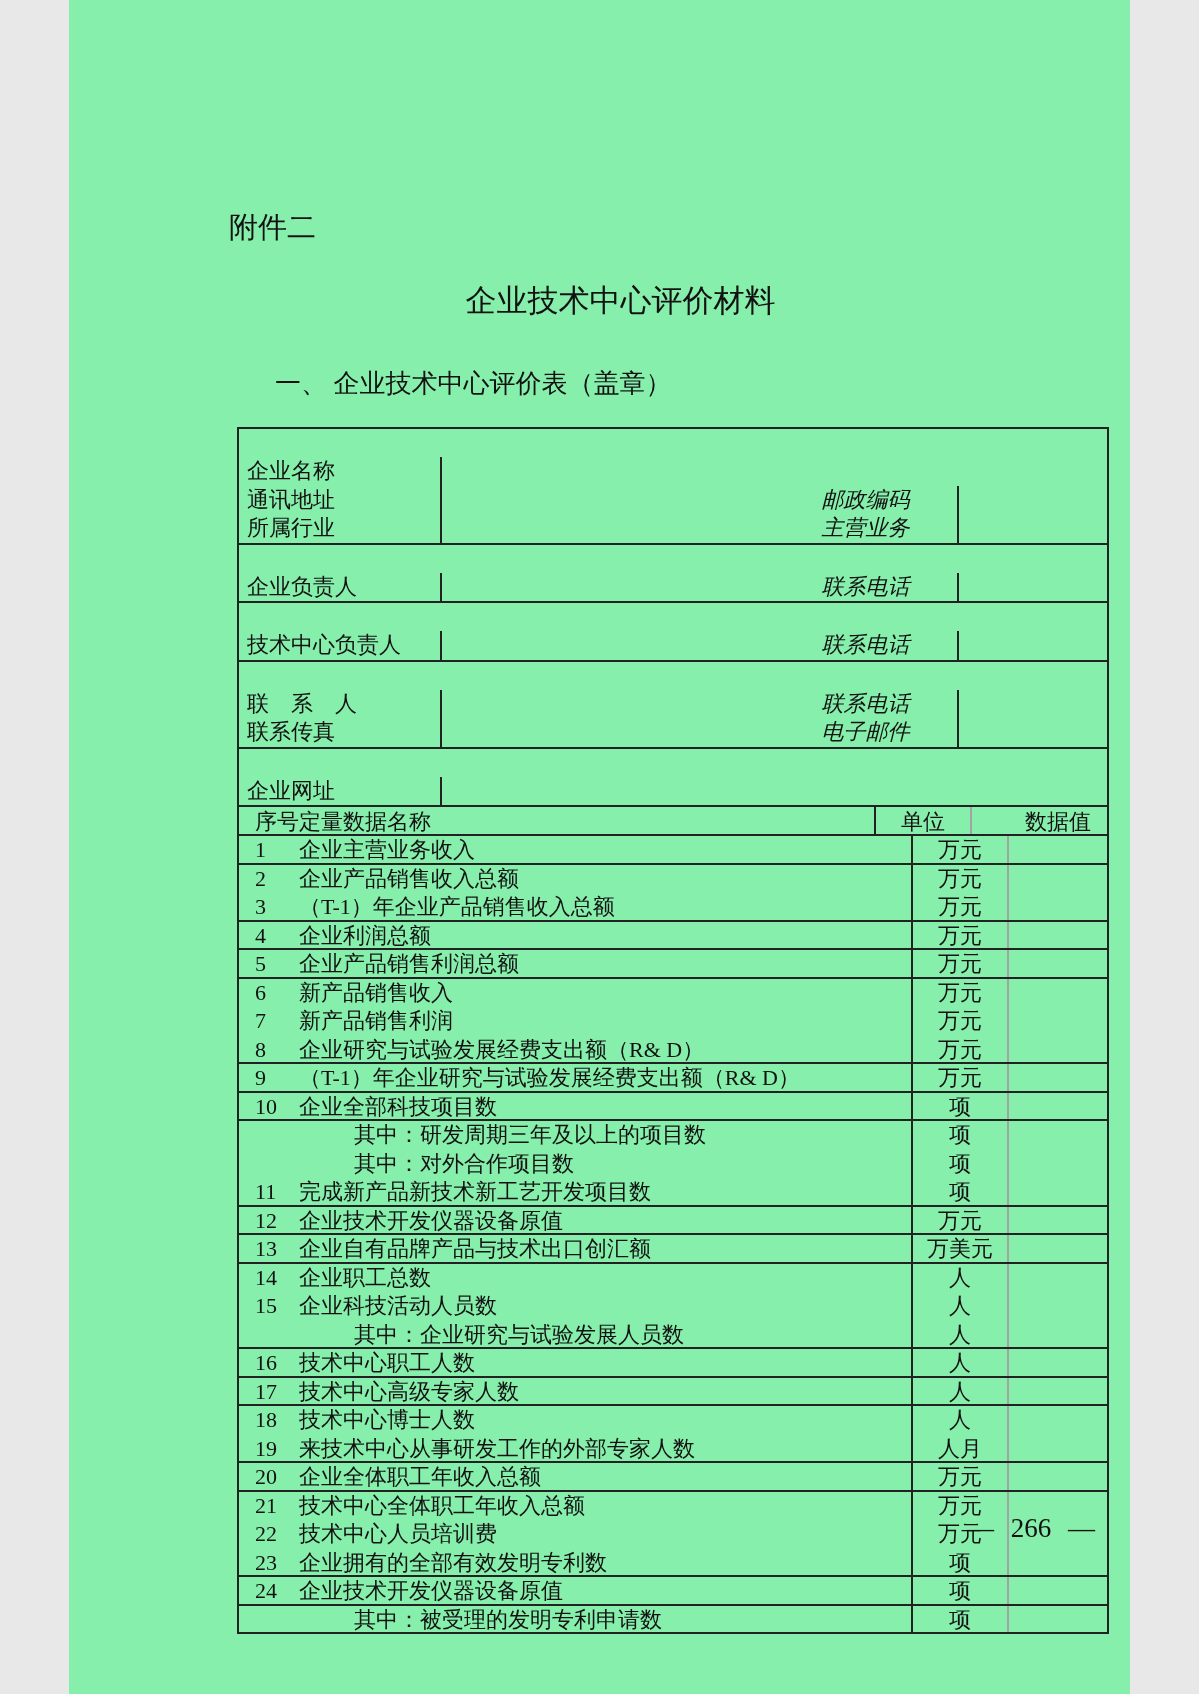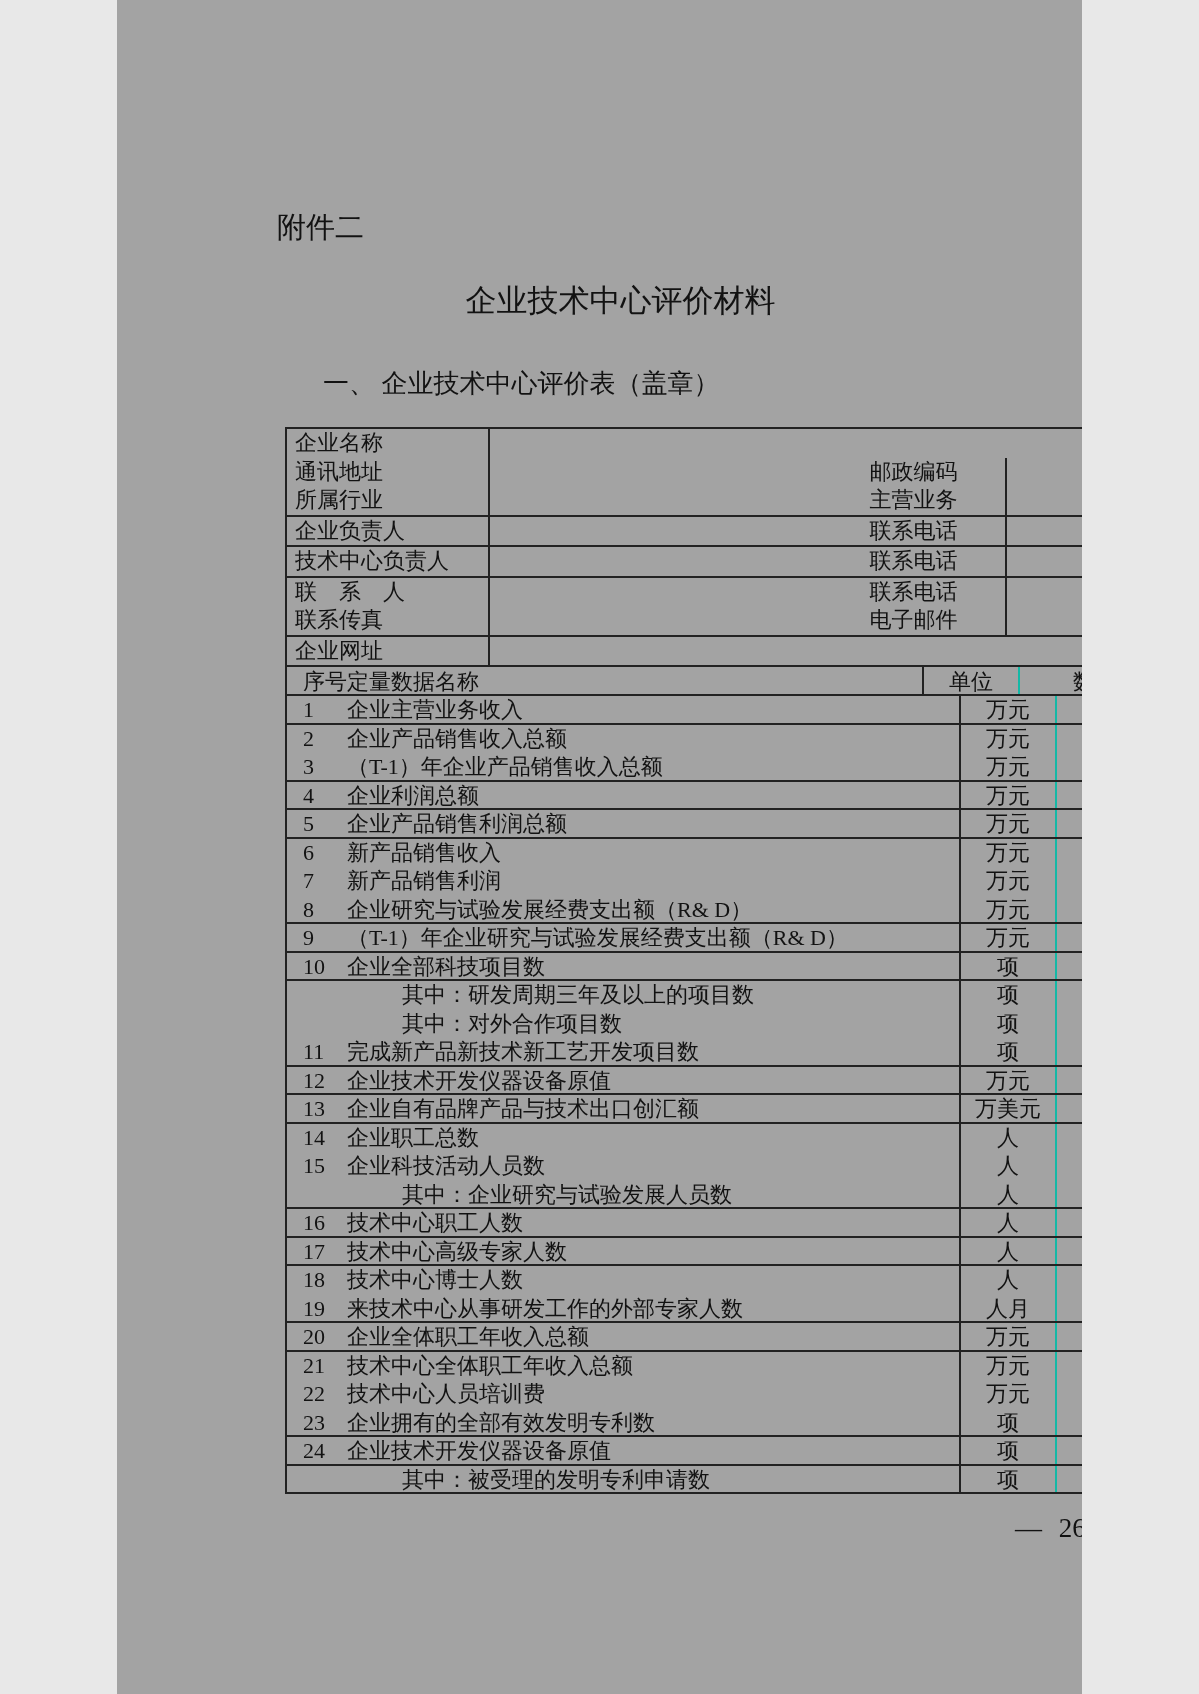--- a/index.html
+++ b/index.html
@@ -1,20 +1,20 @@
 <!DOCTYPE html>
 <html><head>
 <meta charset="utf-8">
 <style>
   html,body{margin:0;padding:0;background:#e8e8e8;}
   .page{
     position:relative;
-    width:965px;height:1694px;
+    width:1061px;height:1694px;
     margin:0 auto;
-    background:#a3a3a3;
+    background:#86efac;
     font-family:"Liberation Serif","DejaVu Serif",serif;
     color:#121212;
     overflow:hidden;
   }
   *{box-sizing:border-box;}
 
   .attachment{
     position:absolute;left:160px;top:210px;
     font-size:29px;line-height:34px;white-space:pre;
   }
@@ -29,38 +29,38 @@
   }
 
   
   .sheet{
     position:absolute;left:168px;top:427px;width:872px;
     border:2px solid #222;border-bottom:none;
     font-size:22px;
   }
 
   
-  .iblock{display:flex;border-bottom:2px solid #222;}
+  .iblock{display:flex;border-bottom:2px solid #222;margin-top:28px;}
   .ic1{width:203px;border-right:2px solid #222;padding-left:8px;}
   .ic2{width:332px;}
-  .icr{flex:1;display:flex;flex-direction:column;}
+  .icr{flex:1;display:flex;flex-direction:column;font-style:italic;}
   .il{height:28.5px;line-height:28.5px;white-space:pre;overflow:hidden;}
   .irrow{display:flex;height:28.5px;line-height:28.5px;}
   .irlabel{width:183px;text-align:center;white-space:pre;}
   .irval{flex:1;border-left:2px solid #222;}
   .irval.nob{border-left:none;}
 
   
   .dhead{display:flex;height:29px;line-height:29px;border-bottom:2px solid #222;}
   .drow{display:flex;height:28.5px;line-height:28.5px;}
   .drow.end{border-bottom:2px solid #222;}
   .no{width:60px;padding-left:16px;white-space:pre;}
   .nm{flex:1;white-space:pre;overflow:hidden;}
   .nm.ind{padding-left:55px;}
-  .unit{width:98px;border-left:2px solid #222;border-right:2px solid #14b8a6;text-align:center;white-space:pre;}
+  .unit{width:98px;border-left:2px solid #222;border-right:2px solid #a3a3a3;text-align:center;white-space:pre;}
   .val{width:98px;}
   .val.ctr{text-align:center;margin-left:37px;}
 
   .side-pageno{
     position:absolute;left:898px;top:1512px;
     font-size:27px;line-height:32px;word-spacing:10px;white-space:pre;
   }
   .folio{
     position:absolute;left:0;top:1604px;width:100%;
     text-align:center;padding-left:-40px;

